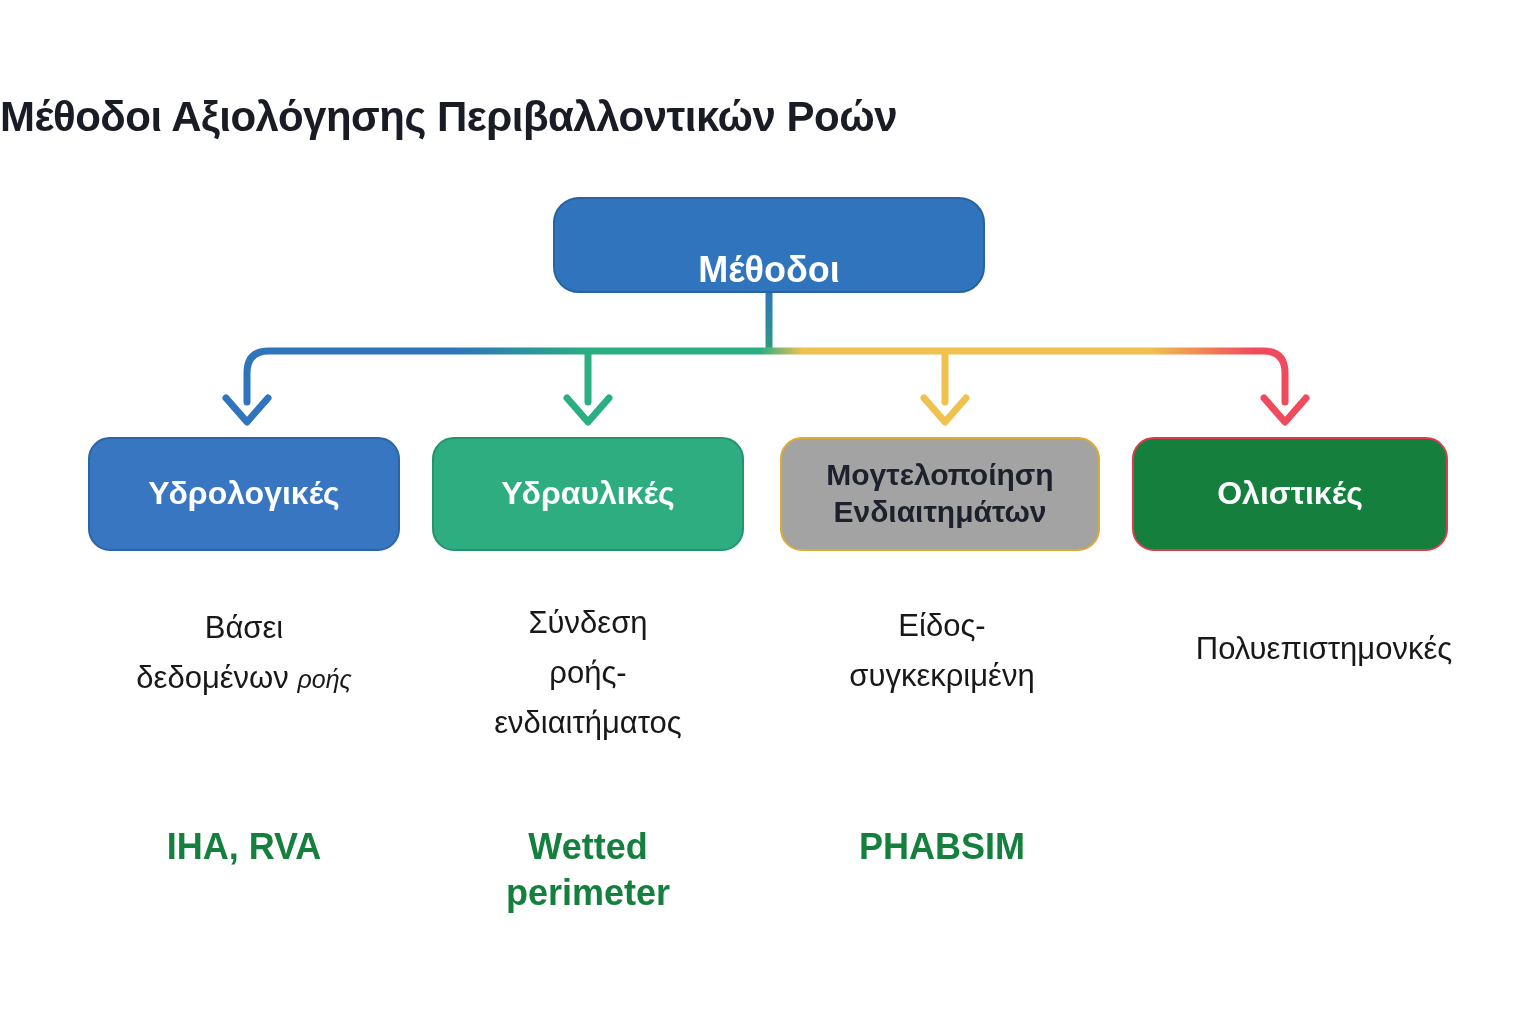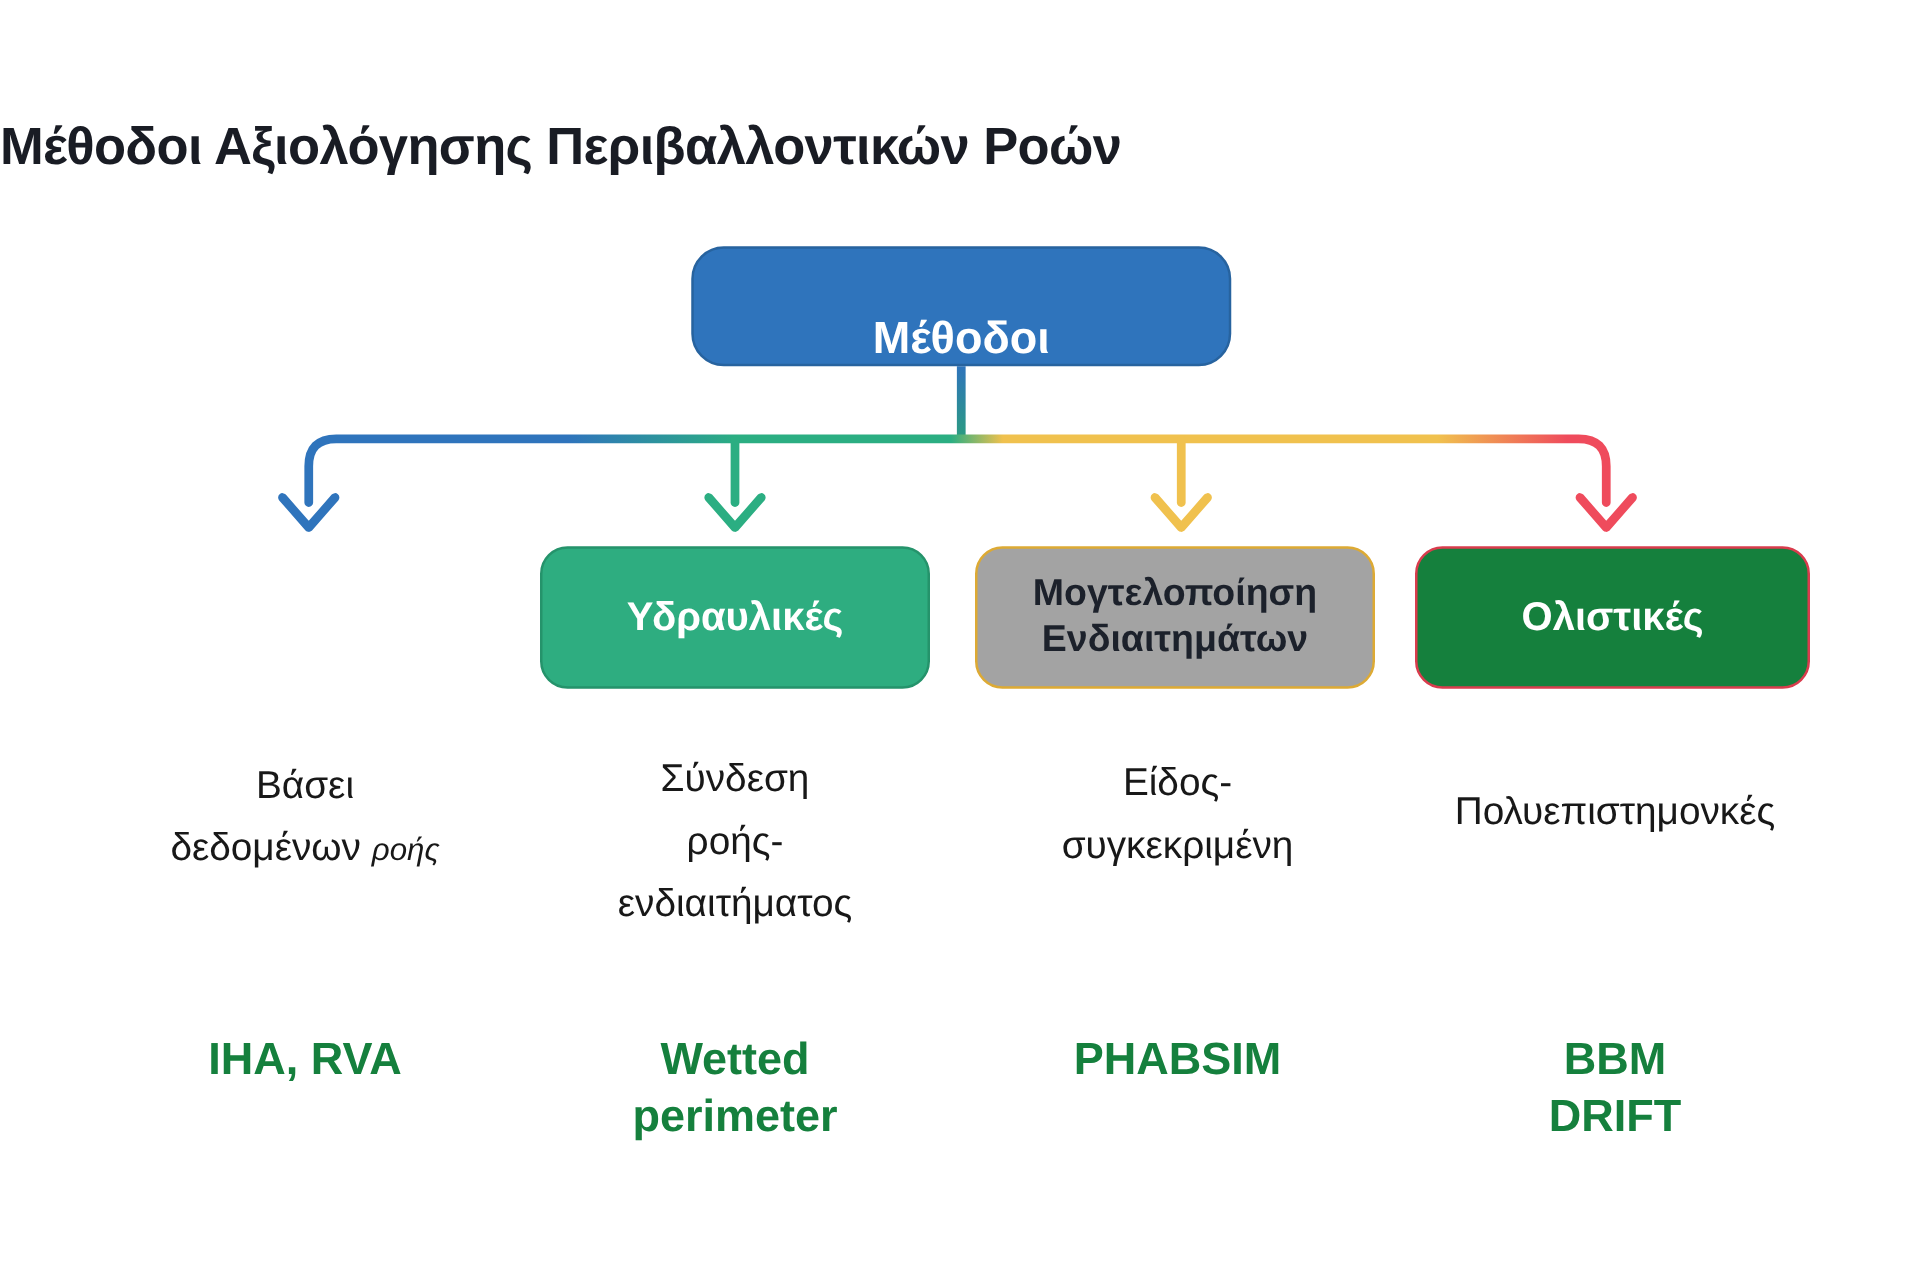--- a/index.html
+++ b/index.html
@@ -89,21 +89,21 @@
   .examples {
     font-size: 36px;
     font-weight: 700;
     color: #15803d;
     line-height: 46px;
   }
 
   .col-1 { left: 44px; }
   .col-2 { left: 388px; }
   .col-3 { left: 742px; }
-  .col-4 { left: 1092px; }
+  .col-4 { left: 1124px; }
 
   .desc-1 { top: 603px; }
   .desc-2 { top: 598px; }
   .desc-3 { top: 601px; }
   .desc-4 { top: 624px; }
 
   .ex-row { top: 824px; }
 </style>
 </head>
 <body>
@@ -142,20 +142,23 @@
     <path d="M 945 352 L 945 402" fill="none" stroke-width="7" stroke-linecap="round" stroke="#f0c14e"></path>
     <path d="M 924 398 L 945 422 L 966 398" fill="none" stroke-width="7" stroke-linecap="round" stroke-linejoin="round" stroke="#f0c14e"></path>
 
     <path d="M 1264 398 L 1285 422 L 1306 398" fill="none" stroke-width="7" stroke-linecap="round" stroke-linejoin="round" stroke="#ef4b5c"></path>
   </svg>
 
   <div class="node root-node">
     <span>Μέθοδοι</span>
   </div>
 
+  <div class="node branch-box blue">
+    <span>Υδρολογικές</span>
+  </div>
 
   <div class="node branch-box green">
     <span>Υδραυλικές</span>
   </div>
 
   <div class="node branch-box yellow">
     <span>
       <span>Μογτελοποίηση</span><br>
       <span>Ενδιαιτημάτων</span>
     </span>
@@ -192,18 +195,14 @@
 
   <div class="col col-2 examples ex-row">
     <span>Wetted</span><br>
     <span>perimeter</span>
   </div>
 
   <div class="col col-3 examples ex-row">
     <span>PHABSIM</span>
   </div>
 
-  <div class="col col-4 examples ex-row">
-    <span>BBM</span><br>
-    <span>DRIFT</span>
-  </div>
 
 </div>
 
 </body></html>

